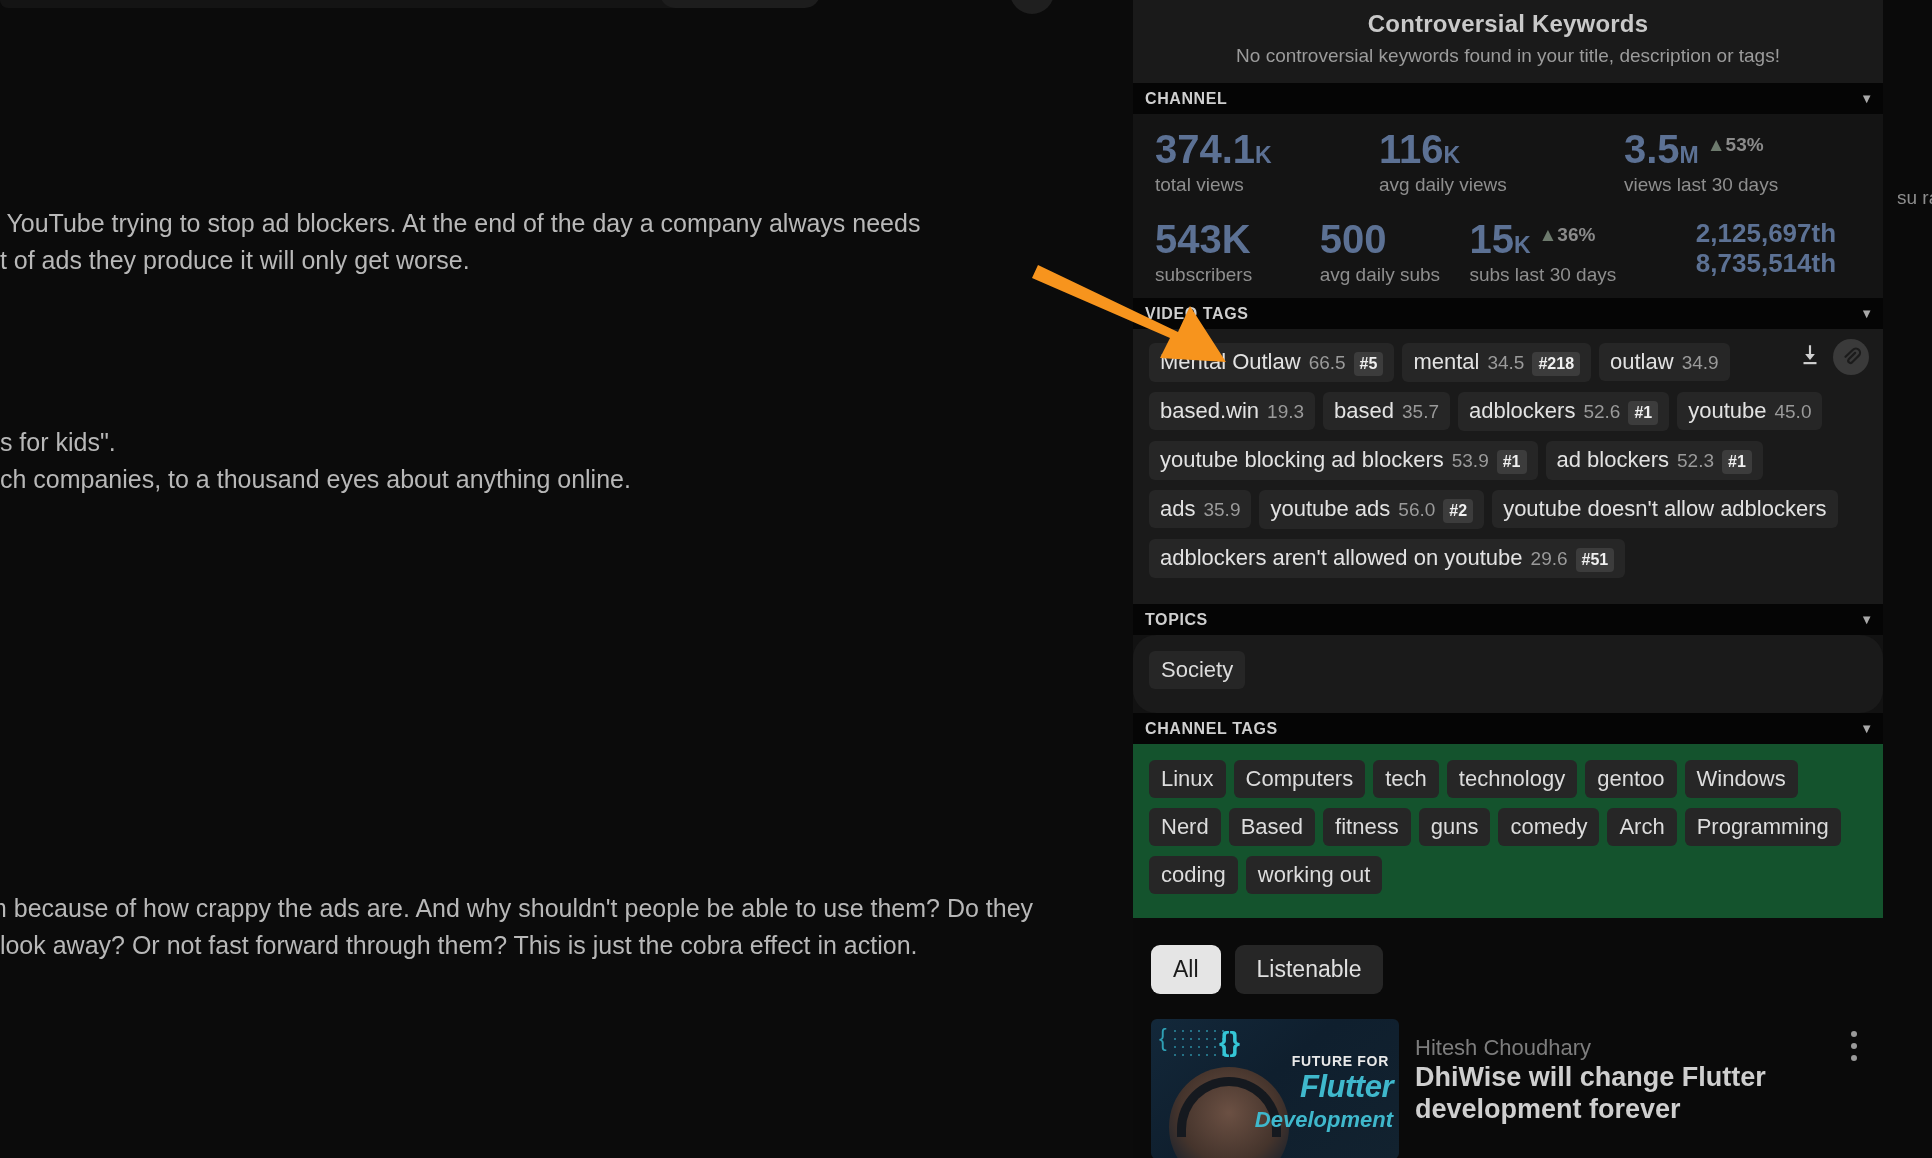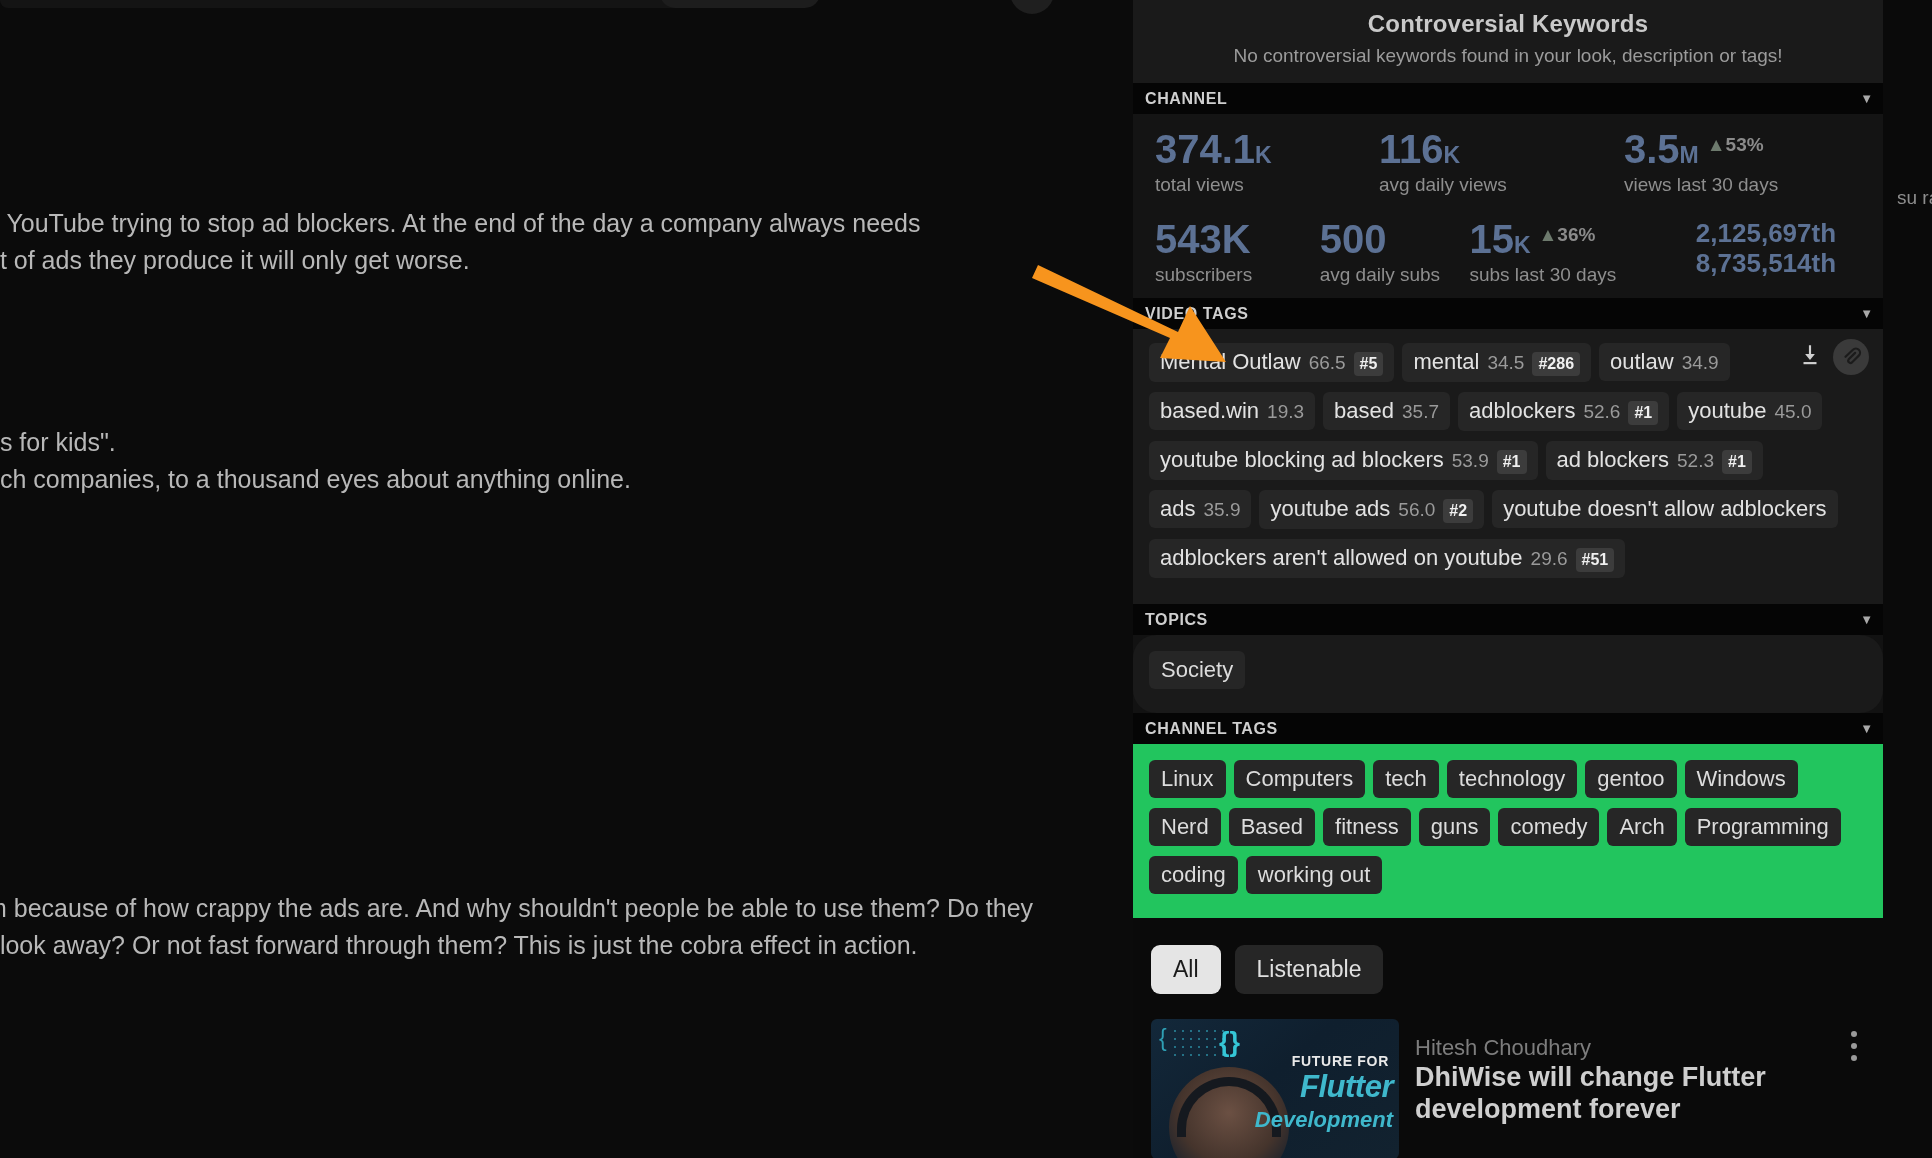--- a/index.html
+++ b/index.html
@@ -201,21 +201,21 @@
     display: inline-block;
     background: #262626;
     border-radius: 6px;
     padding: 6px 12px;
     margin: 0 8px 10px 0;
     color: #dcdcdc;
     font-size: 22px;
     white-space: nowrap;
   }
   #topics-area { background:#1a1a1a; padding: 16px 16px 14px 16px; border-radius: 23px; }
-  #channel-tags-area { background:#22c55e; padding: 16px 16px 14px 16px; }
+  #channel-tags-area { background:#14532d; padding: 16px 16px 14px 16px; }
 
   
   #filter-tabs {
     display: flex;
     gap: 14px;
     padding: 27px 0 0 18px;
     background: #0a0a0a;
   }
   .filter-tab {
     border-radius: 9px;
@@ -344,21 +344,21 @@
   <div class="body-text" id="desc-para-2">ds for kids".
 ech companies, to a thousand eyes about anything online.</div>
   <div class="body-text" id="desc-para-3">m because of how crappy the ads are. And why shouldn't people be able to use them? Do they
 t look away? Or not fast forward through them? This is just the cobra effect in action.</div>
 </div>
 
 <div id="right-panel">
 
   <div id="controversial-block">
     <div id="controversial-title">Controversial Keywords</div>
-    <div id="controversial-sub">No controversial keywords found in your look, description or tags!</div>
+    <div id="controversial-sub">No controversial keywords found in your title, description or tags!</div>
   </div>
 
   <div class="section-header">
     <span class="label">CHANNEL</span>
     <span class="caret">▼</span>
   </div>
 
   <div id="channel-stats">
     <div class="stat-row">
       <div class="stat" id="stat-total-views">
@@ -414,21 +414,21 @@
         </svg>
       </span>
     </div>
   <span class="chip">
         <span>Mental Outlaw</span>
         <span class="score">66.5</span>
         <span class="rank">#5</span>
       </span><span class="chip">
         <span>mental</span>
         <span class="score">34.5</span>
-        <span class="rank">#286</span>
+        <span class="rank">#218</span>
       </span><span class="chip">
         <span>outlaw</span>
         <span class="score">34.9</span>
       </span><span class="chip">
         <span>based.win</span>
         <span class="score">19.3</span>
       </span><span class="chip">
         <span>based</span>
         <span class="score">35.7</span>
       </span><span class="chip">

